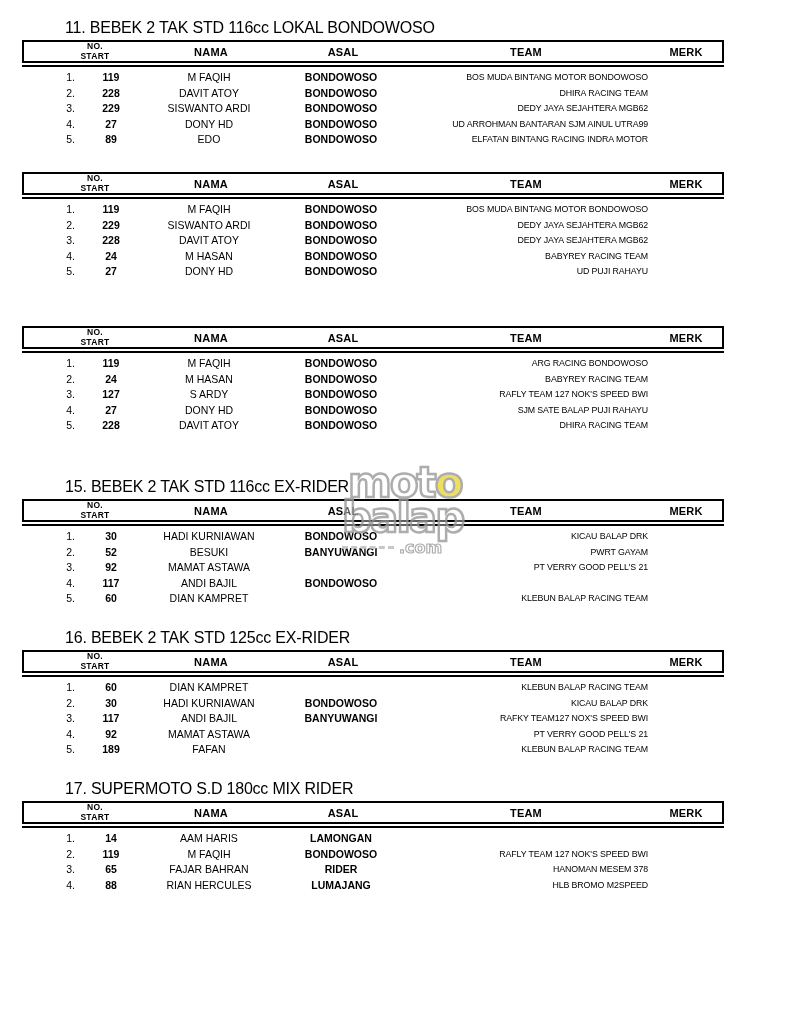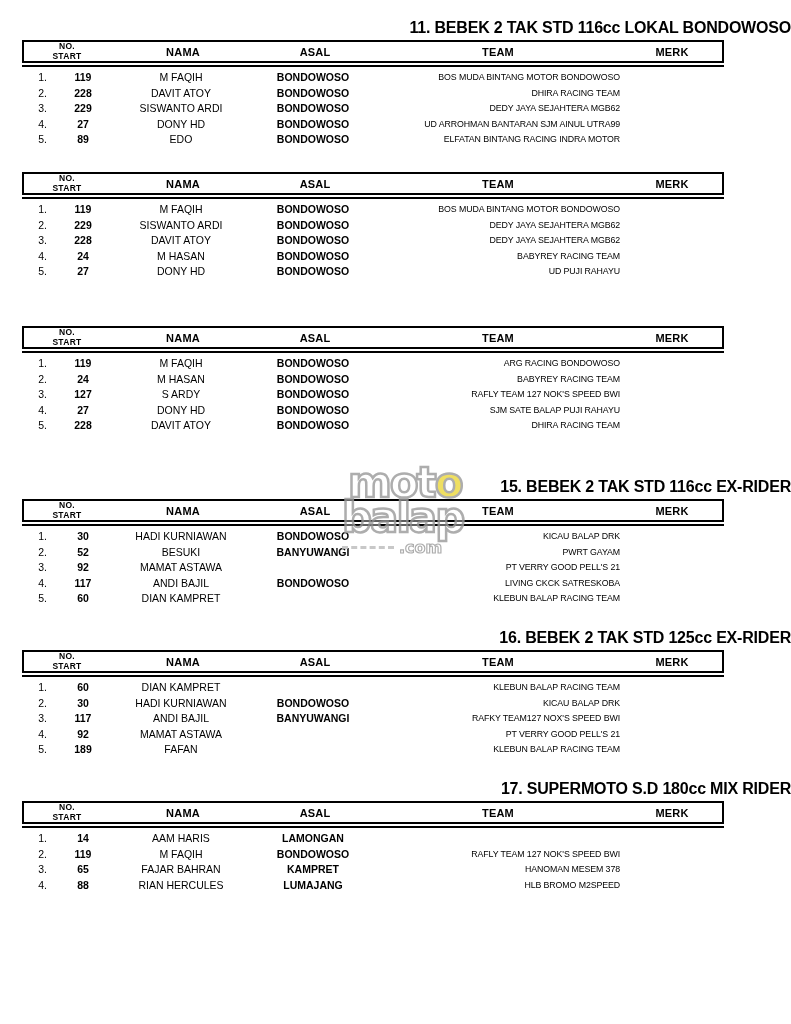--- a/index.html
+++ b/index.html
@@ -7,28 +7,29 @@
   body {
     width:791px; height:1024px;
     font-family:"Liberation Sans", sans-serif;
     color:#000; position:relative; overflow:hidden;
   }
   .page { position:absolute; inset:0; padding-top:18px; }
 
   .section { position:relative; height:151px; }
   .section-title {
     margin:0 0 0 65px;
-    font-size:16px; font-weight:700; letter-spacing:-0.2px;
-    height:19px; line-height:19px; white-space:nowrap;text-align:right;
+    font-size:16px; font-weight:400; letter-spacing:-0.2px;
+    height:19px; line-height:19px; white-space:nowrap;
   }
 
   .tbl { width:702px; margin-left:22px; margin-top:3px; }
   .thead, .tr {
     display:grid;
     grid-template-columns:36px 50px 146px 118px 248px 1fr;
+    padding-left:28px;
   }
   .thead {
     box-sizing:border-box; height:23px;
     border:2px solid #000;
     background:#fff;
   }
   .th {
     display:flex; align-items:center; justify-content:center;
     font-weight:700; font-size:11px; letter-spacing:0.2px; white-space:nowrap;
   }
@@ -305,21 +306,20 @@
     <div class="td td-asal"></div>
     <div class="td td-team">PT VERRY GOOD PELL'S 21</div>
     <div class="td td-merk"></div>
   </div>
 
   <div class="tr">
     <div class="td td-no">4.</div>
     <div class="td td-start">117</div>
     <div class="td td-nama">ANDI BAJIL</div>
     <div class="td td-asal">BONDOWOSO</div>
-    <div class="td td-team">LIVING CKCK SATRESKOBA</div>
     <div class="td td-merk"></div>
   </div>
 
   <div class="tr">
     <div class="td td-no">5.</div>
     <div class="td td-start">60</div>
     <div class="td td-nama">DIAN KAMPRET</div>
     <div class="td td-asal"></div>
     <div class="td td-team">KLEBUN BALAP RACING TEAM</div>
     <div class="td td-merk"></div>
@@ -421,21 +421,21 @@
     <div class="td td-nama">M FAQIH</div>
     <div class="td td-asal">BONDOWOSO</div>
     <div class="td td-team">RAFLY TEAM 127 NOK'S SPEED BWI</div>
     <div class="td td-merk"></div>
   </div>
 
   <div class="tr">
     <div class="td td-no">3.</div>
     <div class="td td-start">65</div>
     <div class="td td-nama">FAJAR BAHRAN</div>
-    <div class="td td-asal">KAMPRET</div>
+    <div class="td td-asal">RIDER</div>
     <div class="td td-team">HANOMAN MESEM 378</div>
     <div class="td td-merk"></div>
   </div>
 
   <div class="tr">
     <div class="td td-no">4.</div>
     <div class="td td-start">88</div>
     <div class="td td-nama">RIAN HERCULES</div>
     <div class="td td-asal">LUMAJANG</div>
     <div class="td td-team">HLB BROMO M2SPEED</div>

